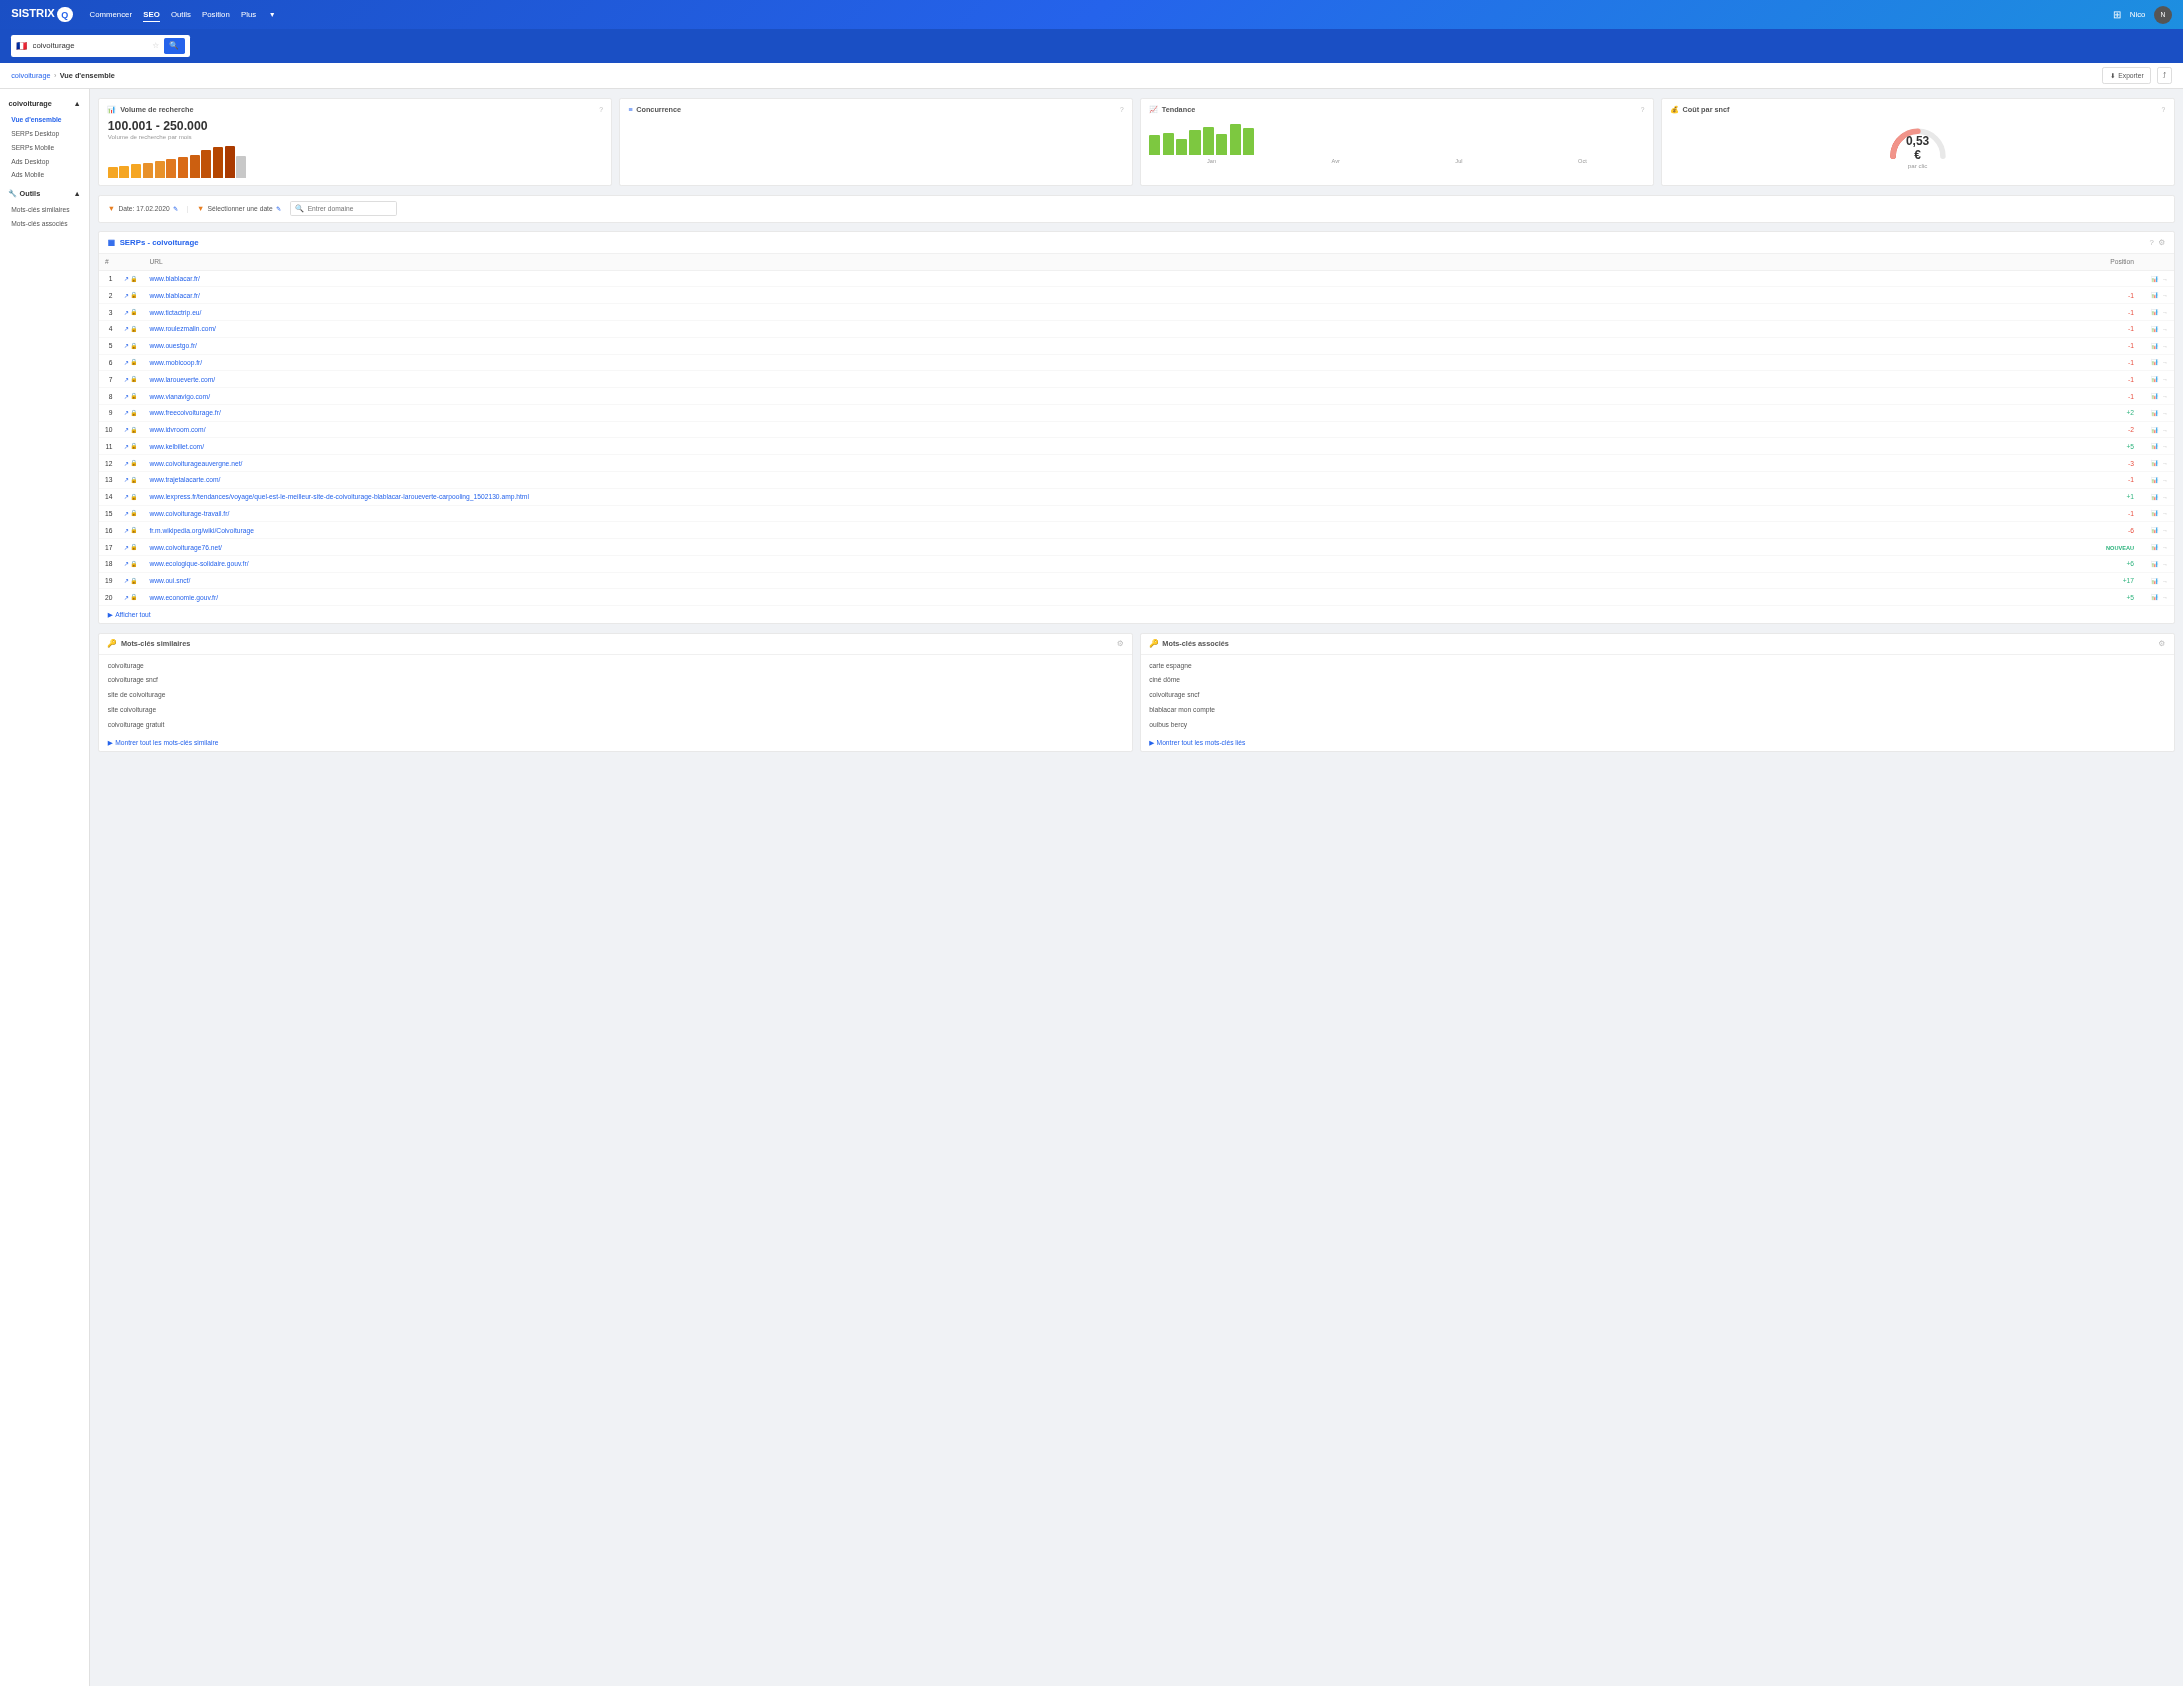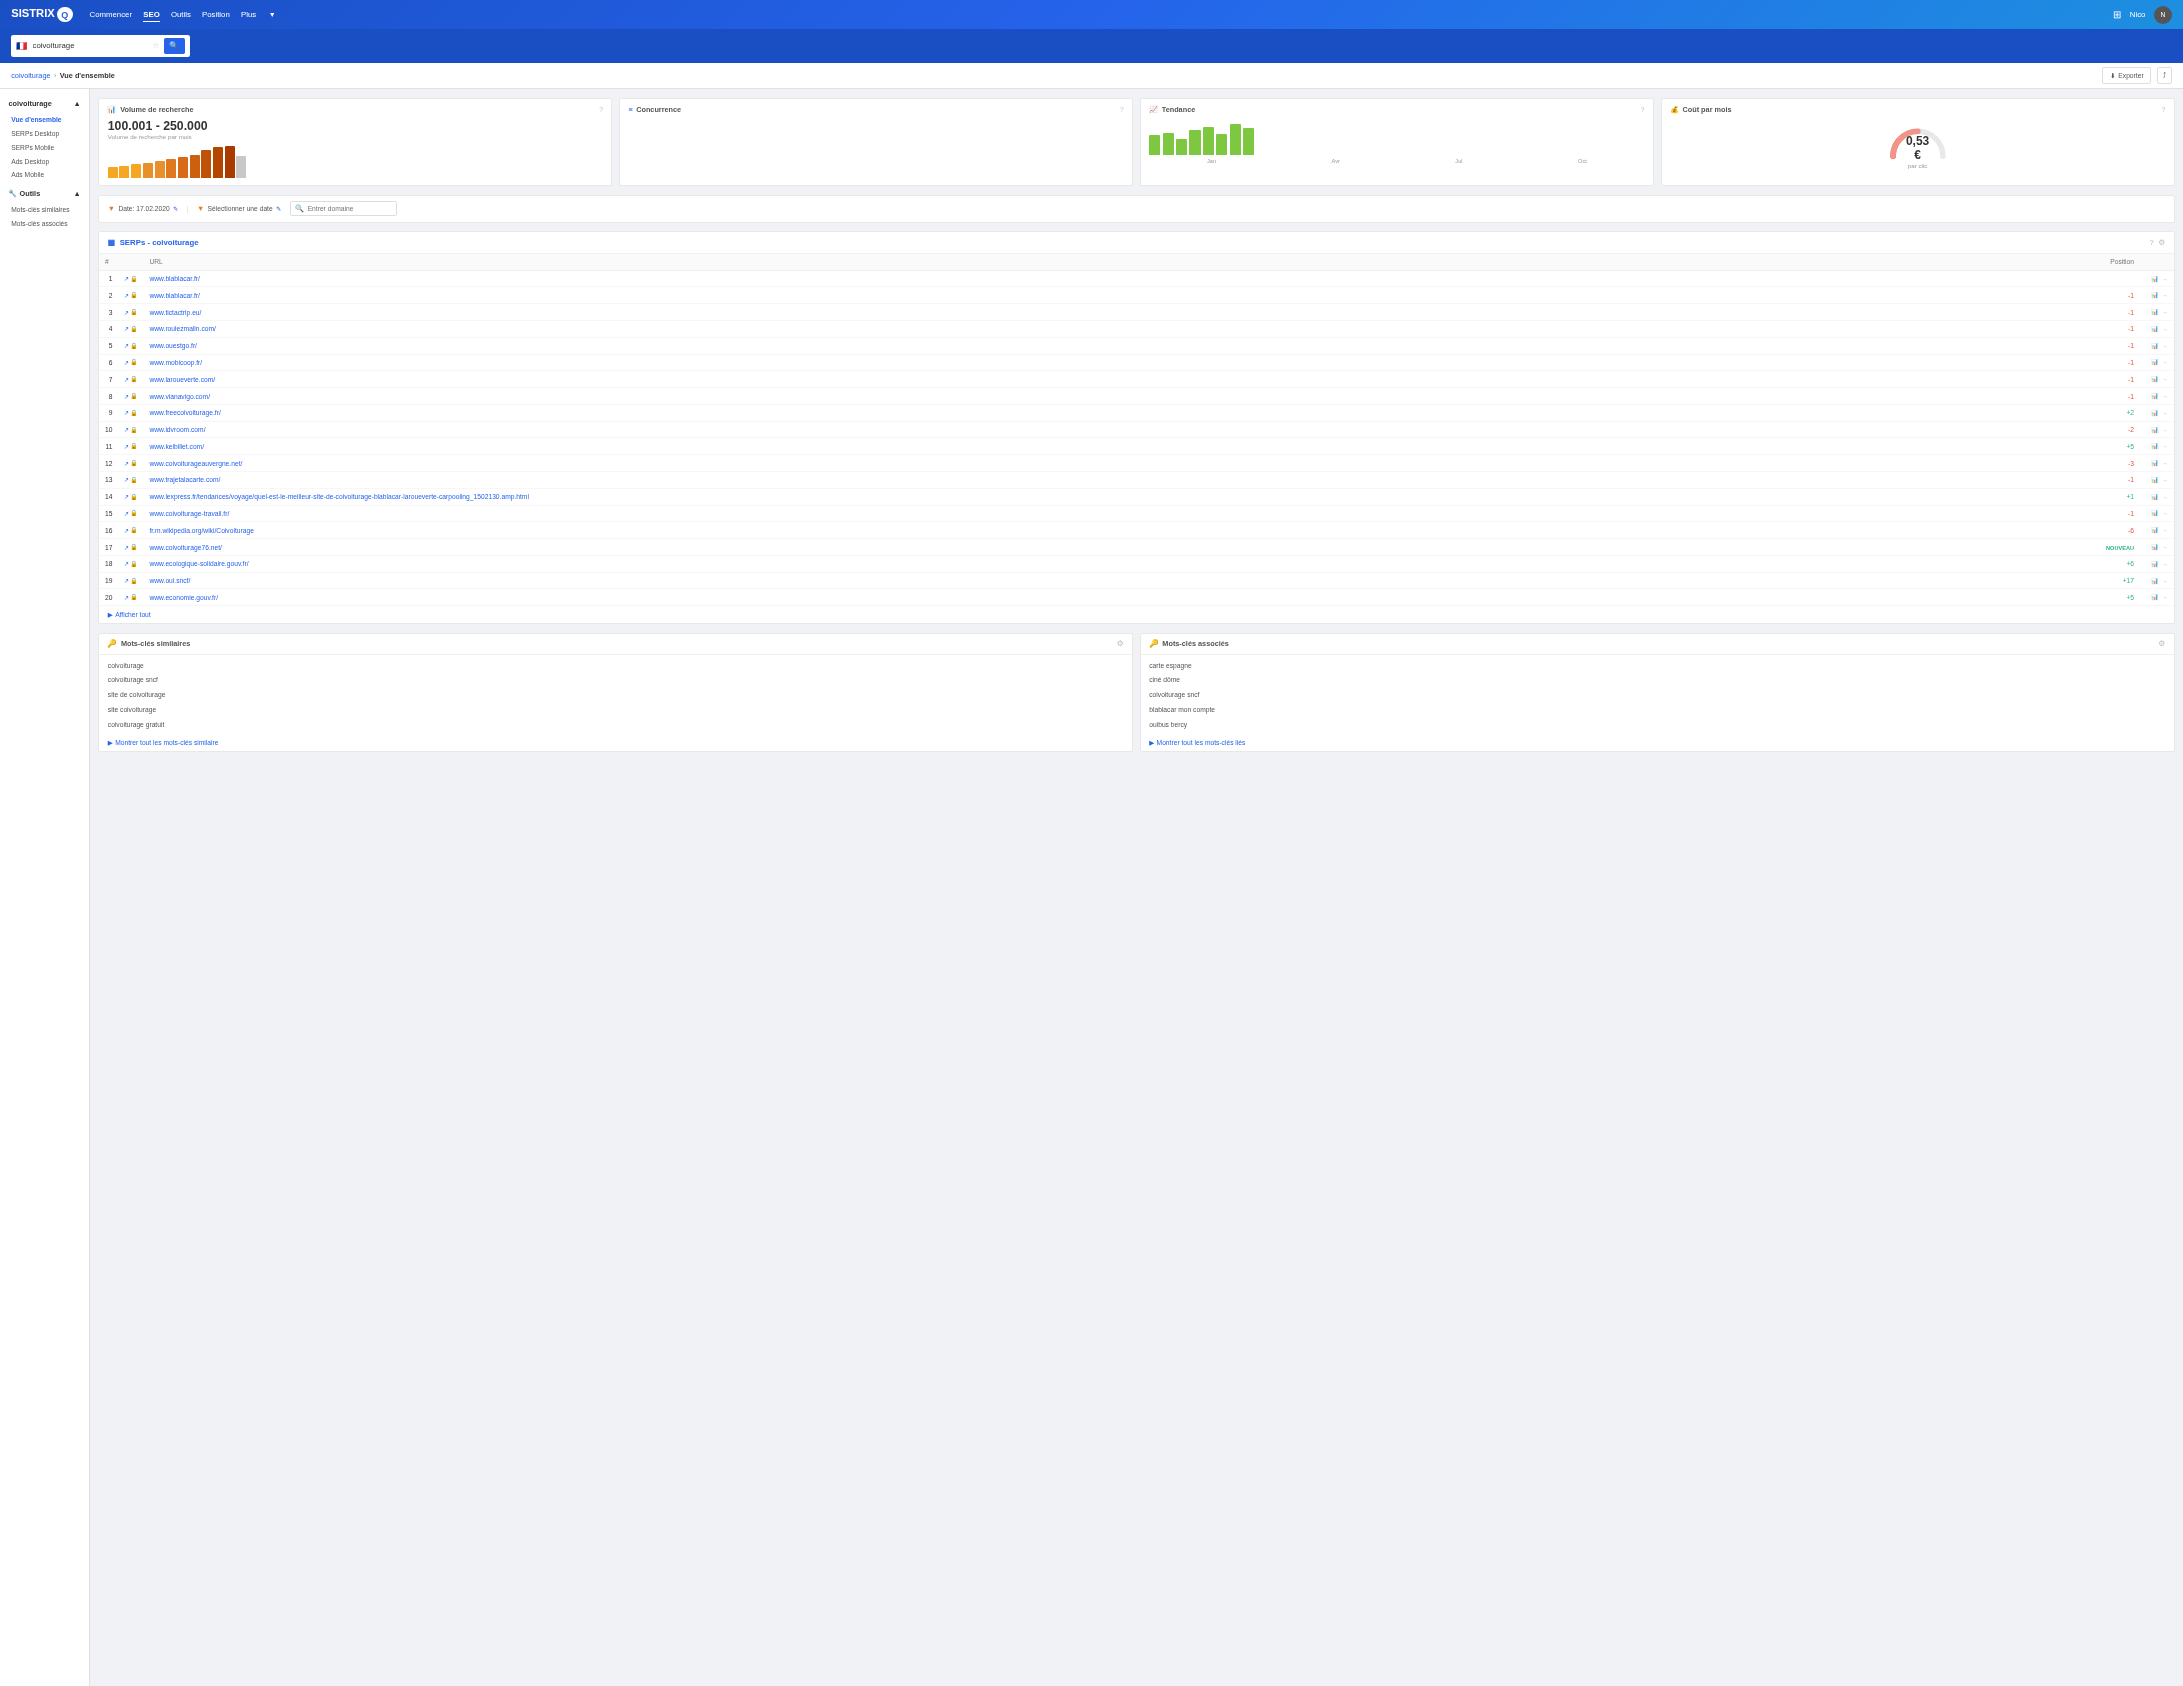--- a/index.html
+++ b/index.html
@@ -360,21 +360,21 @@
             <span>Avr</span>
             <span>Jul</span>
             <span>Oct</span>
           </div>
       </div>
 
       <div class="metric-card">
         <div class="metric-header">
           <div class="metric-title">
             <span style="color:#2563eb;">💰</span>
-            <span>Coût par mois</span>
+            <span>Coût par sncf</span>
           </div>
           <span class="metric-help">?</span>
         </div>
         <div class="cpc-wrapper">
           <div class="cpc-gauge-container">
             <svg viewBox="0 0 110 65" width="62" height="36">
 
               <path d="M 10 60 A 45 45 0 0 1 100 60" stroke="#e8e8e8" stroke-width="10" fill="none" stroke-linecap="round"></path>
 
               <path d="M 10 60 A 45 45 0 0 1 100 60" stroke="#e74c3c" stroke-width="10" fill="none" stroke-linecap="round" stroke-dasharray="141" stroke-dashoffset="100"></path>

